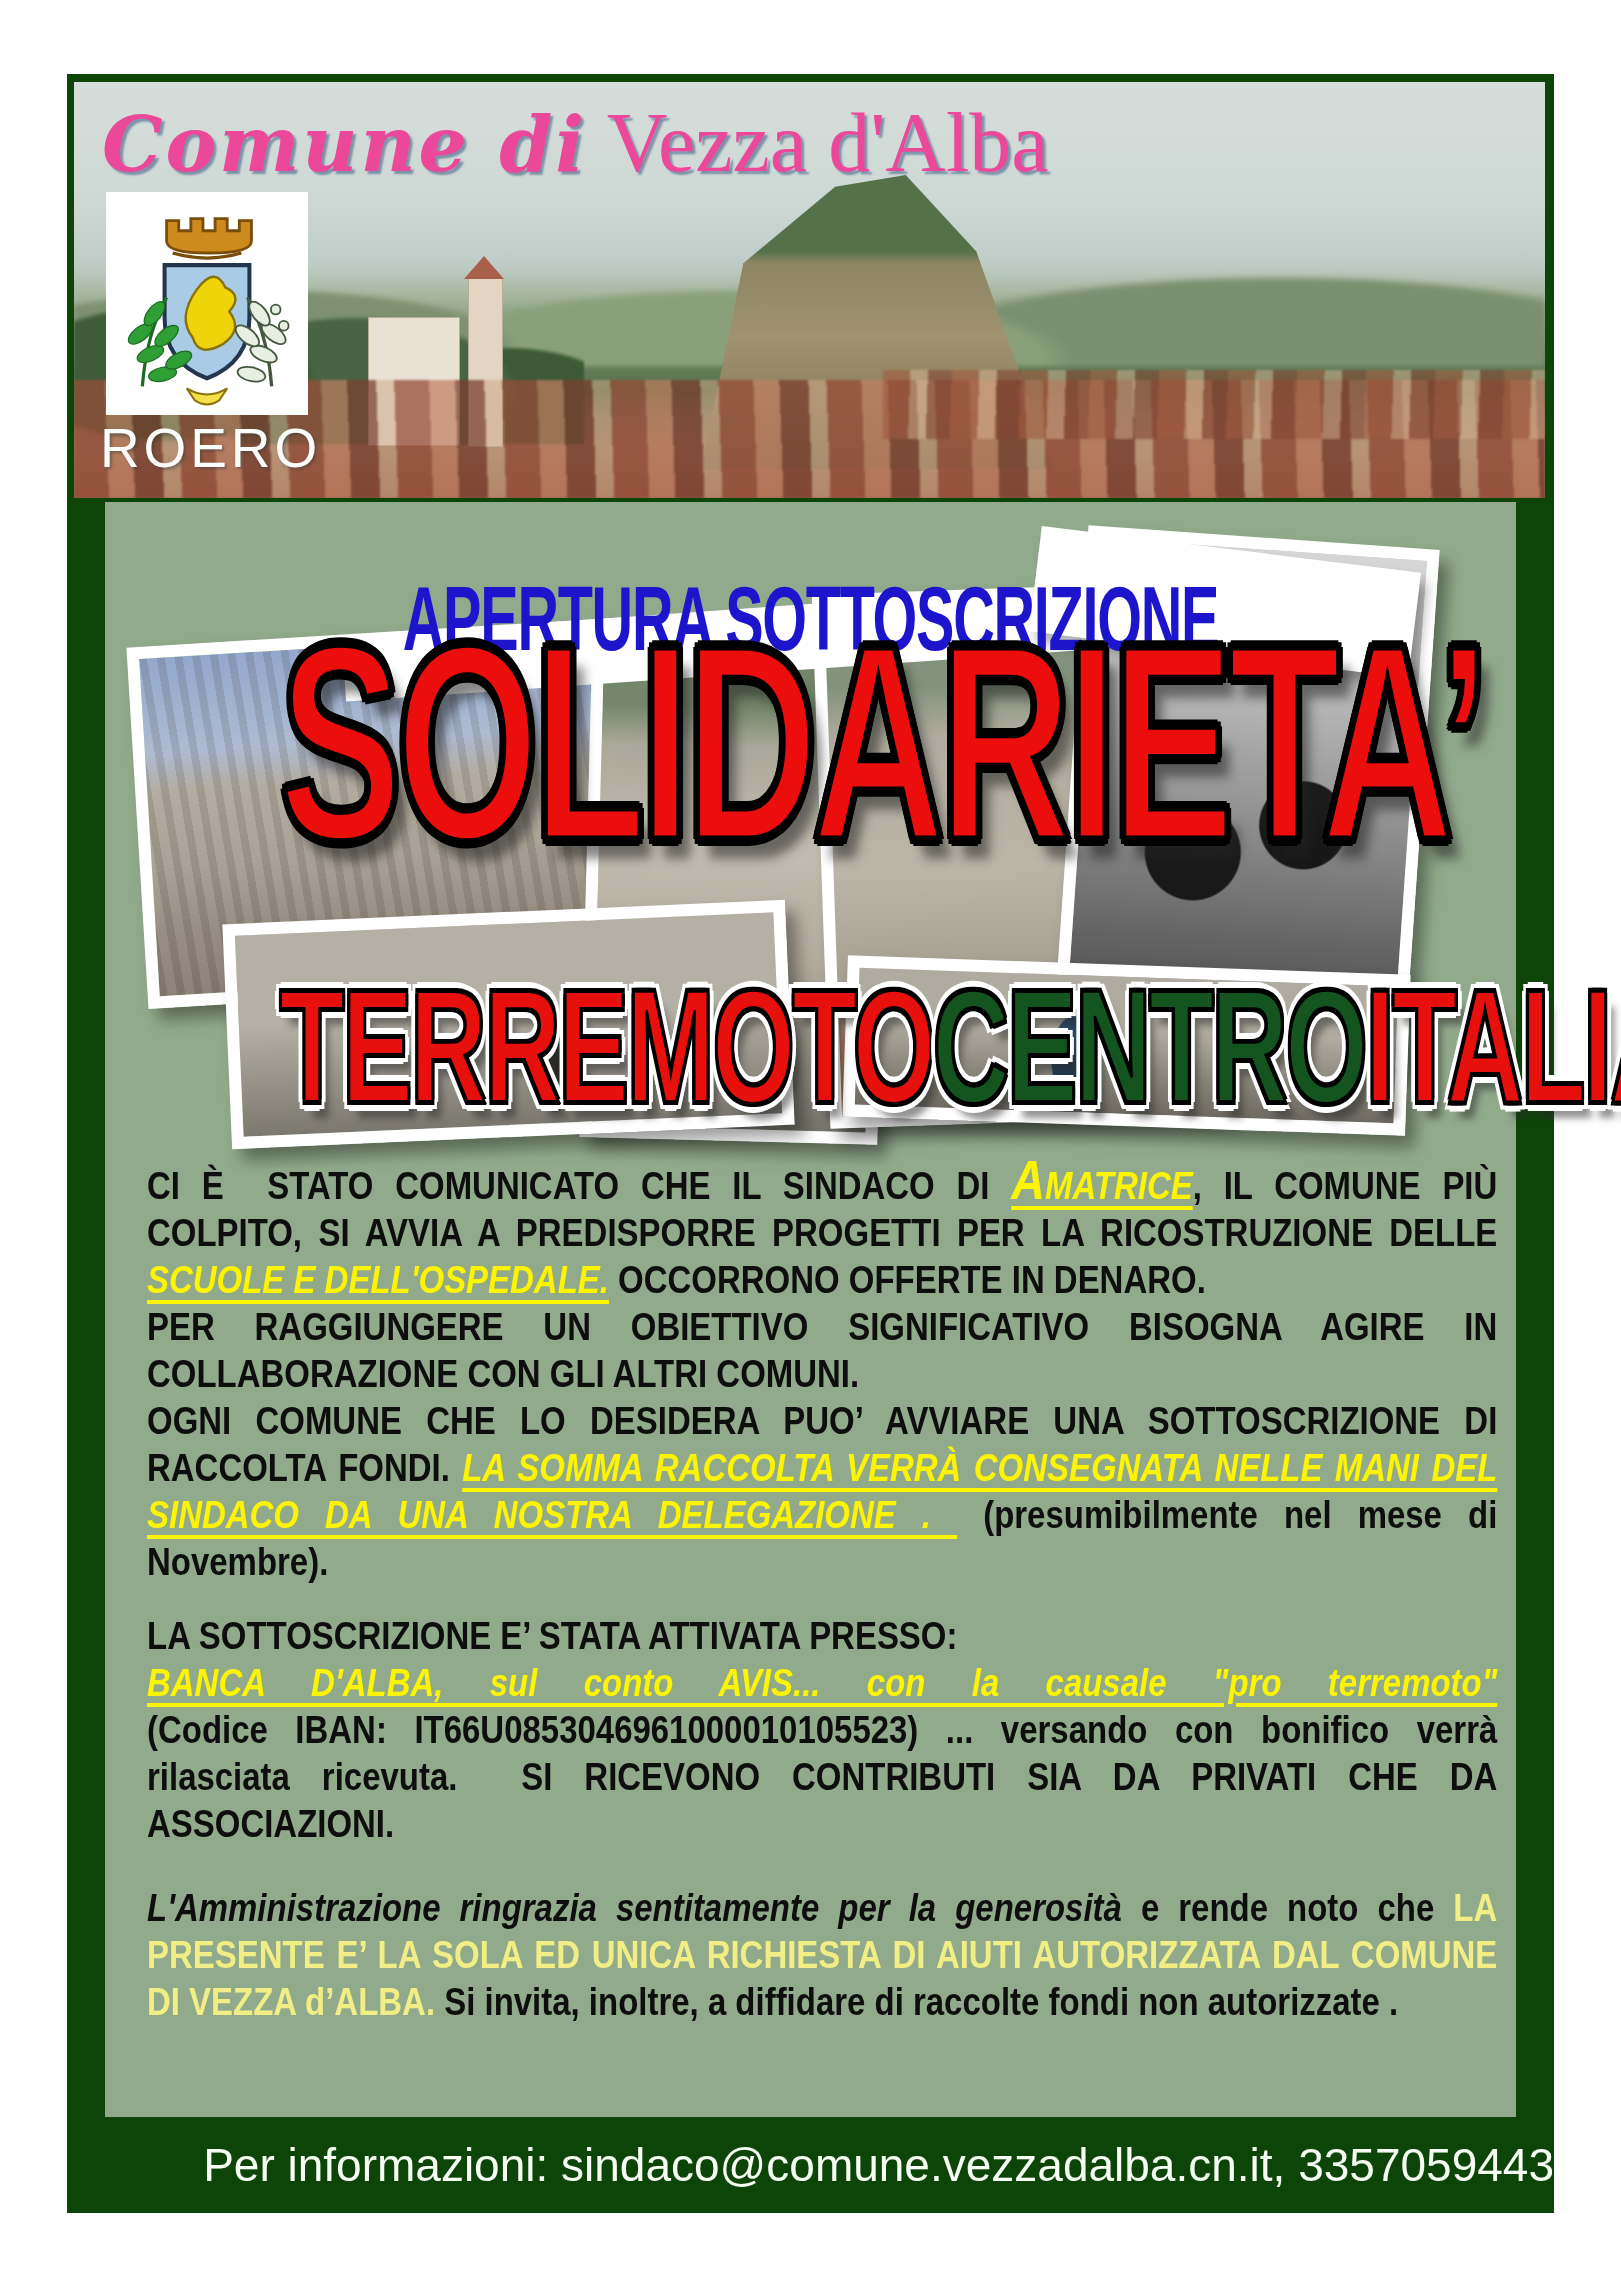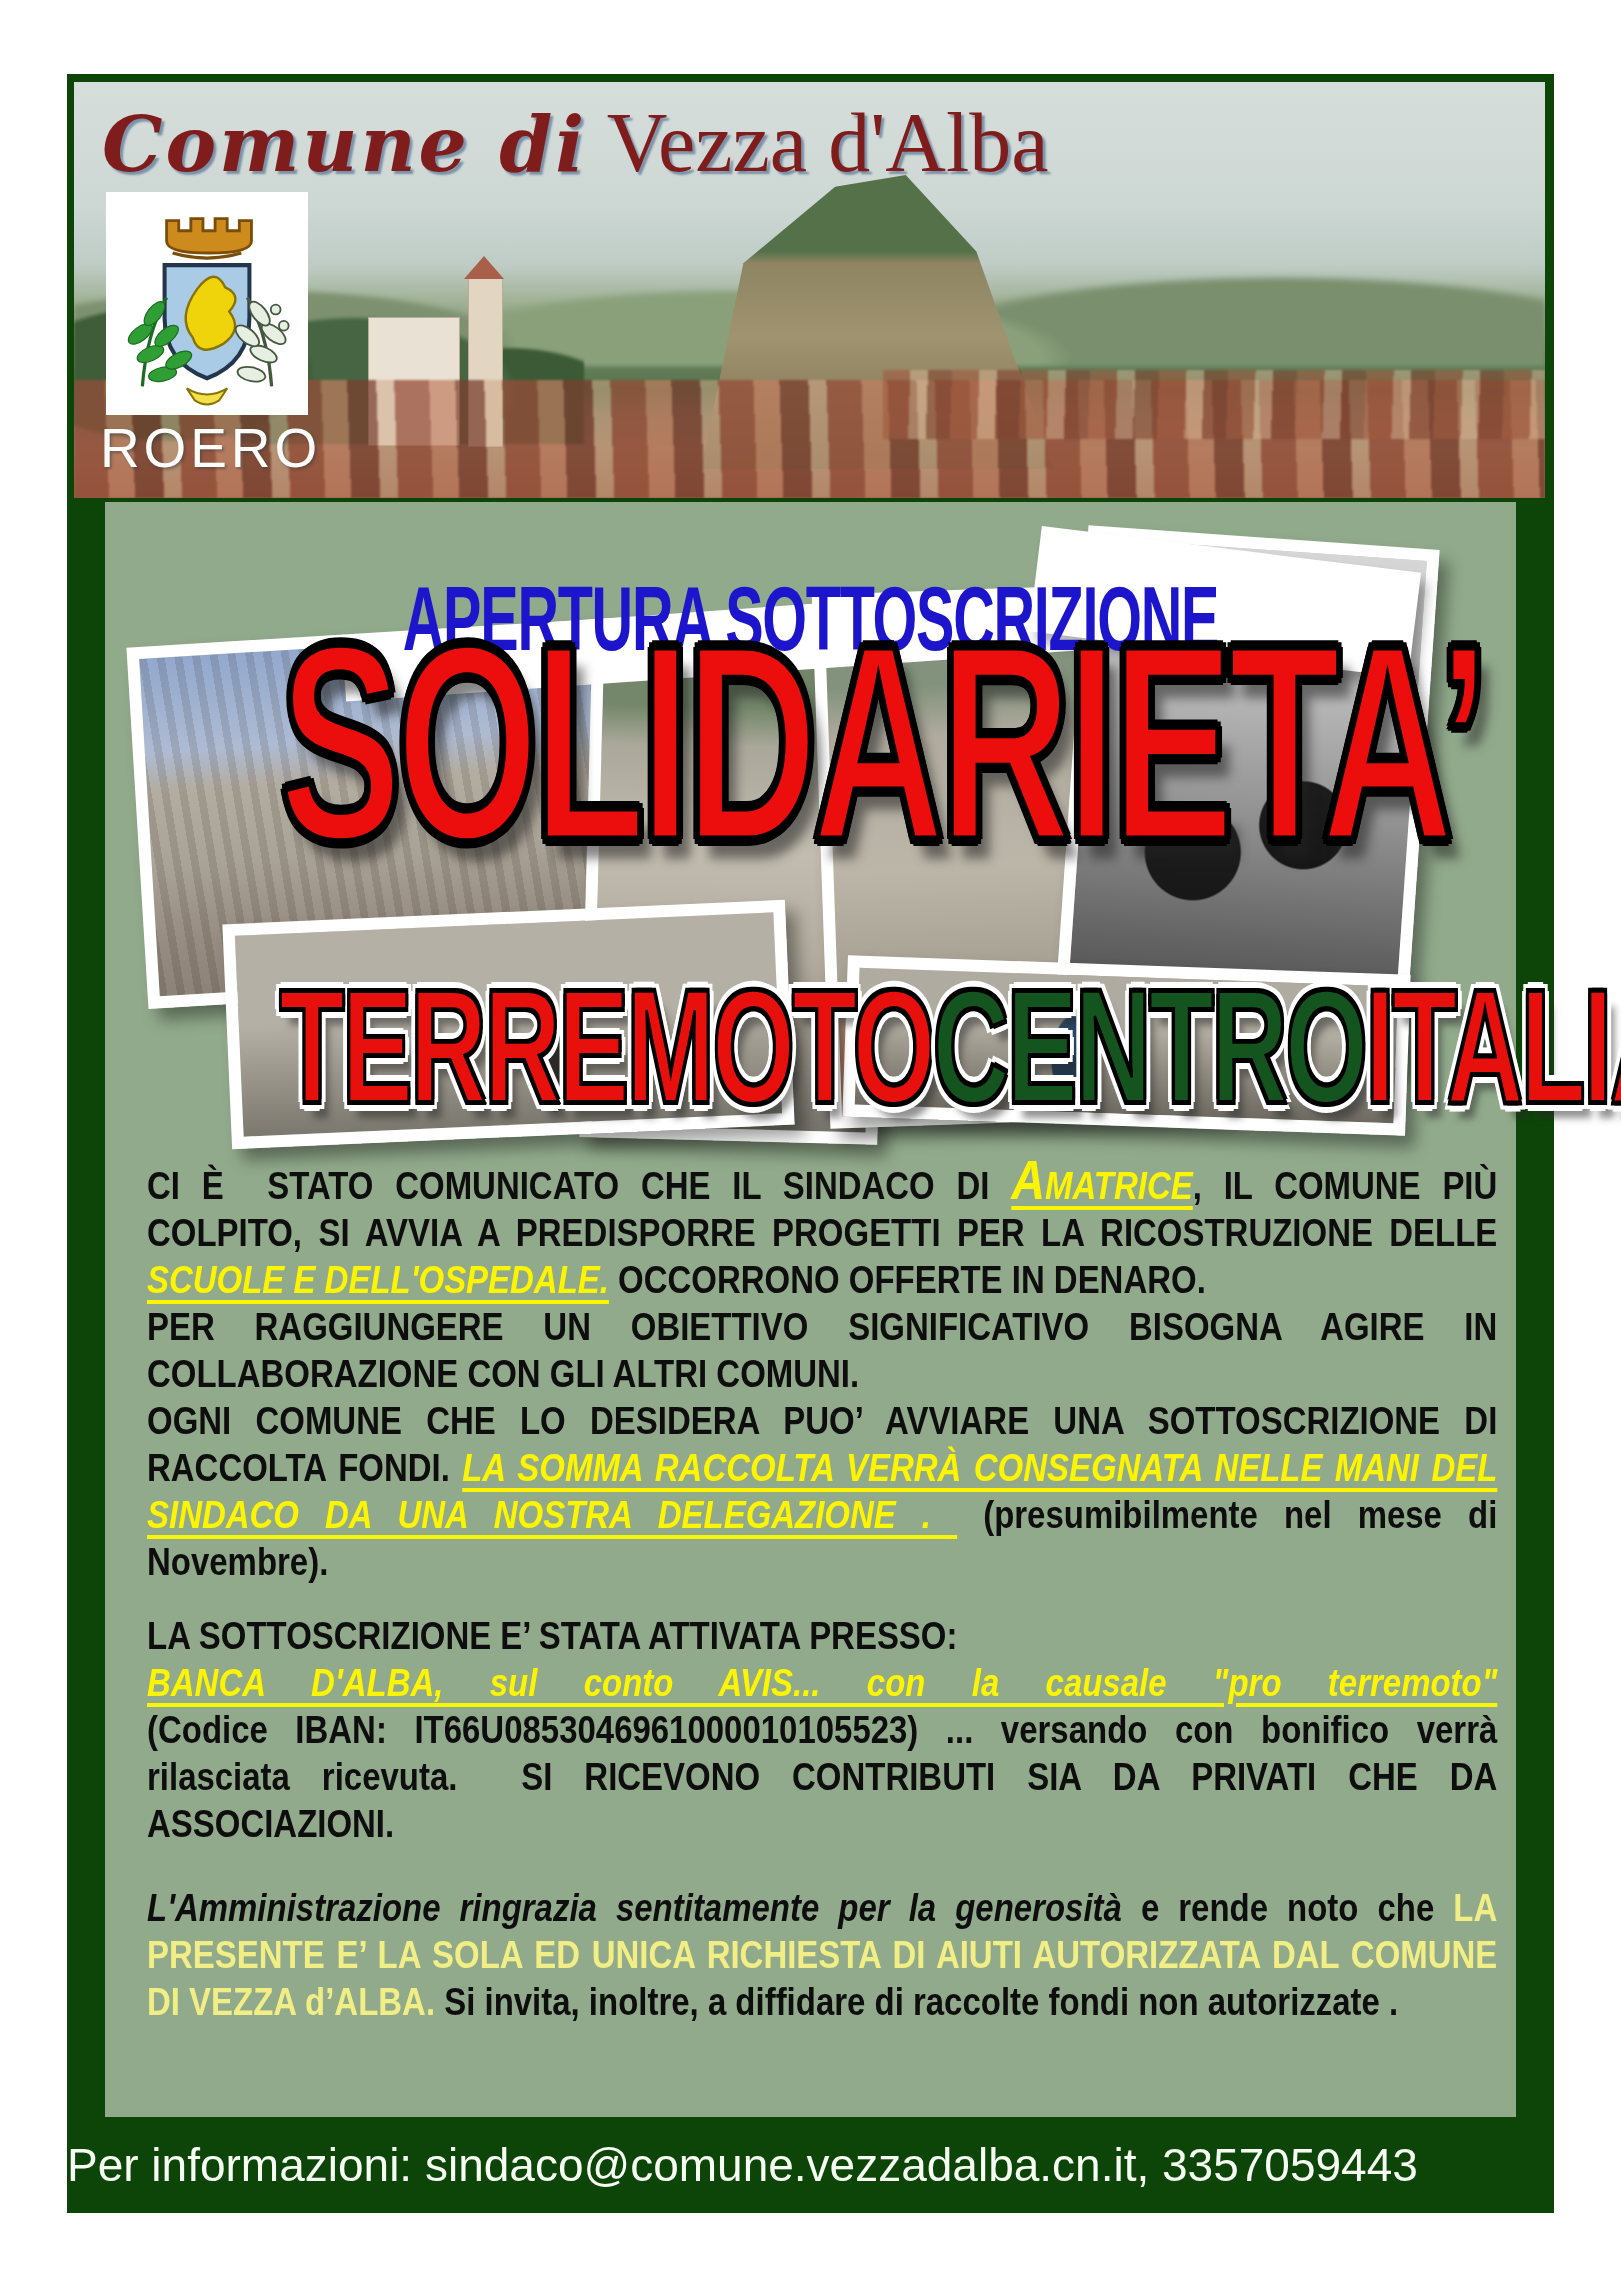--- a/index.html
+++ b/index.html
@@ -29,21 +29,21 @@
   .hdr-tower{position:absolute;left:394px;top:196px;width:33px;height:167px;background:#e2d6c2;border:1px solid #b9ad97;}
   .hdr-tower-roof{position:absolute;left:390px;top:174px;width:0;height:0;
     border-left:20.6px solid transparent;border-right:20.6px solid transparent;border-bottom:23.5px solid #a8604a;}
   .hdr-roofs{position:absolute;left:0;bottom:0;width:100%;height:118px;
     background:repeating-linear-gradient(88deg,rgba(150,78,56,.75) 0 35px,rgba(193,126,96,.7) 35px 61px,rgba(122,63,46,.75) 61px 90px,rgba(208,168,136,.55) 90px 108px);
     filter:blur(1px);}
   .hdr-roofs2{position:absolute;left:55%;bottom:59px;width:45%;height:69px;
     background:repeating-linear-gradient(92deg,rgba(160,90,64,.6) 0 27.4px,rgba(214,178,146,.5) 27.4px 45px,rgba(130,70,50,.6) 45px 69px);
     filter:blur(1px);}
 
-  #municipality-title{position:absolute;left:102px;top:94px;white-space:nowrap;color:#7f1d1d;
+  #municipality-title{position:absolute;left:102px;top:94px;white-space:nowrap;color:#ec4899;
     text-shadow:2.9px 2.9px 2px rgba(18,60,110,.45);}
   #municipality-title .script{font-family:"DejaVu Serif",serif;font-style:italic;font-weight:700;font-size:76px;letter-spacing:2.9px;}
   #municipality-title .serif{font-family:"Liberation Serif",serif;font-weight:400;font-size:84px;margin-left:19.6px;}
 
   #crest{position:absolute;left:106px;top:192px;width:202px;height:223px;background:#ffffff;}
   #crest-caption{position:absolute;left:98px;top:416px;width:225px;text-align:center;
     font-weight:400;font-size:55px;letter-spacing:3.9px;color:#fbfdfa;text-shadow:2px 2px 2.9px rgba(60,60,60,.5);}
 
   
   #panel{position:absolute;left:105px;top:502px;width:1411px;height:1615px;background:#92aa8c;}
@@ -95,21 +95,21 @@
   #body-text p.gap-md{margin-top:37px;}
   #body-text p.force-justify{text-align-last:justify;}
   .seg-link,.seg-linkcap{color:#fdf500;font-style:italic;text-decoration:underline;
     text-decoration-thickness:3.9px;text-underline-offset:6.9px;}
   .seg-linkcap{font-size:1.42em;}
   .seg-hl{color:#f2ee86;}
   .seg-it{font-style:italic;}
 
   
   #footer-bar{position:absolute;left:67px;top:2117px;width:1487px;height:96px;
-    display:flex;align-items:center;justify-content:flex-start;z-index:9;}
+    display:flex;align-items:center;justify-content:flex-end;z-index:9;}
   #footer-contact{font-weight:400;font-size:46px;color:#f6fdf3;letter-spacing:0;}
 </style>
 </head>
 <body>
 
 <div id="page">
 
   <div id="frame"></div>
 
   <div id="header-photo">

